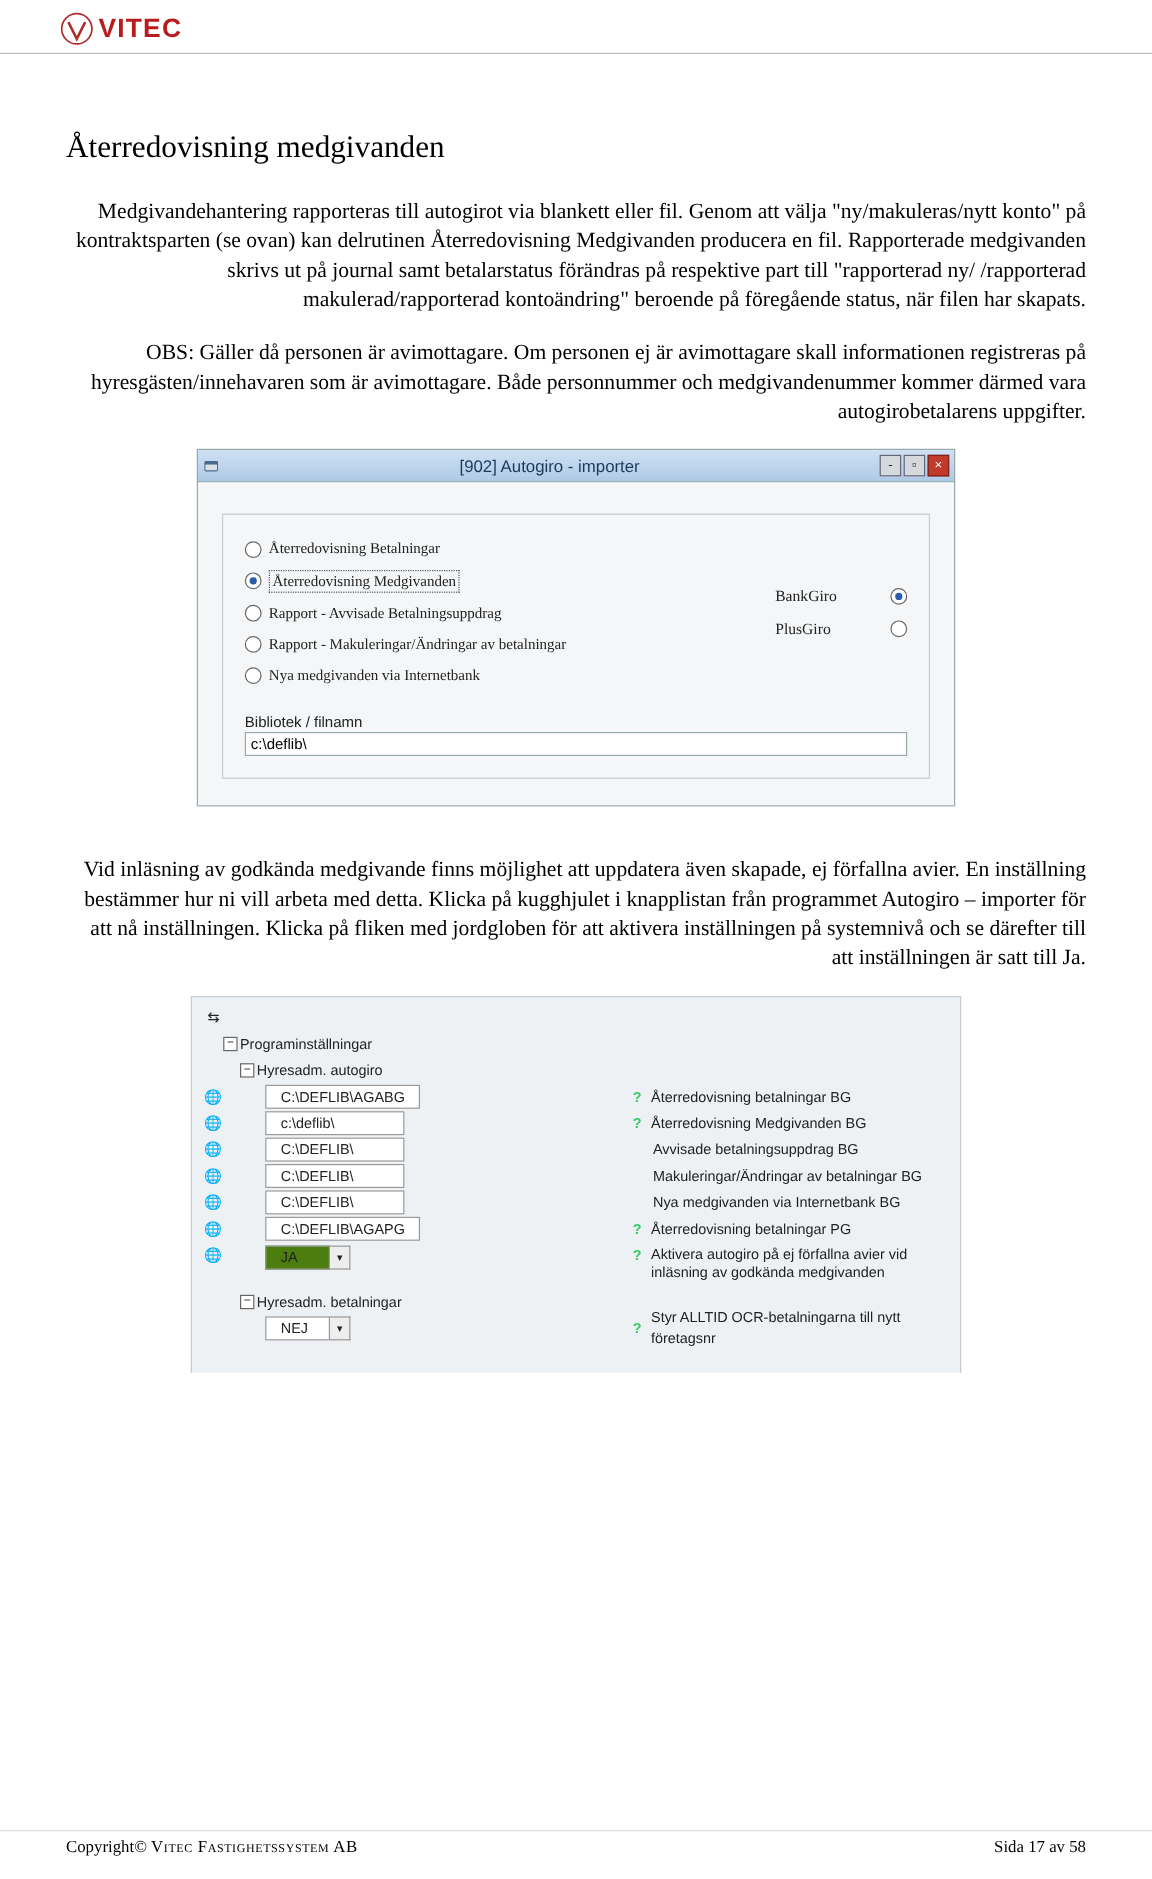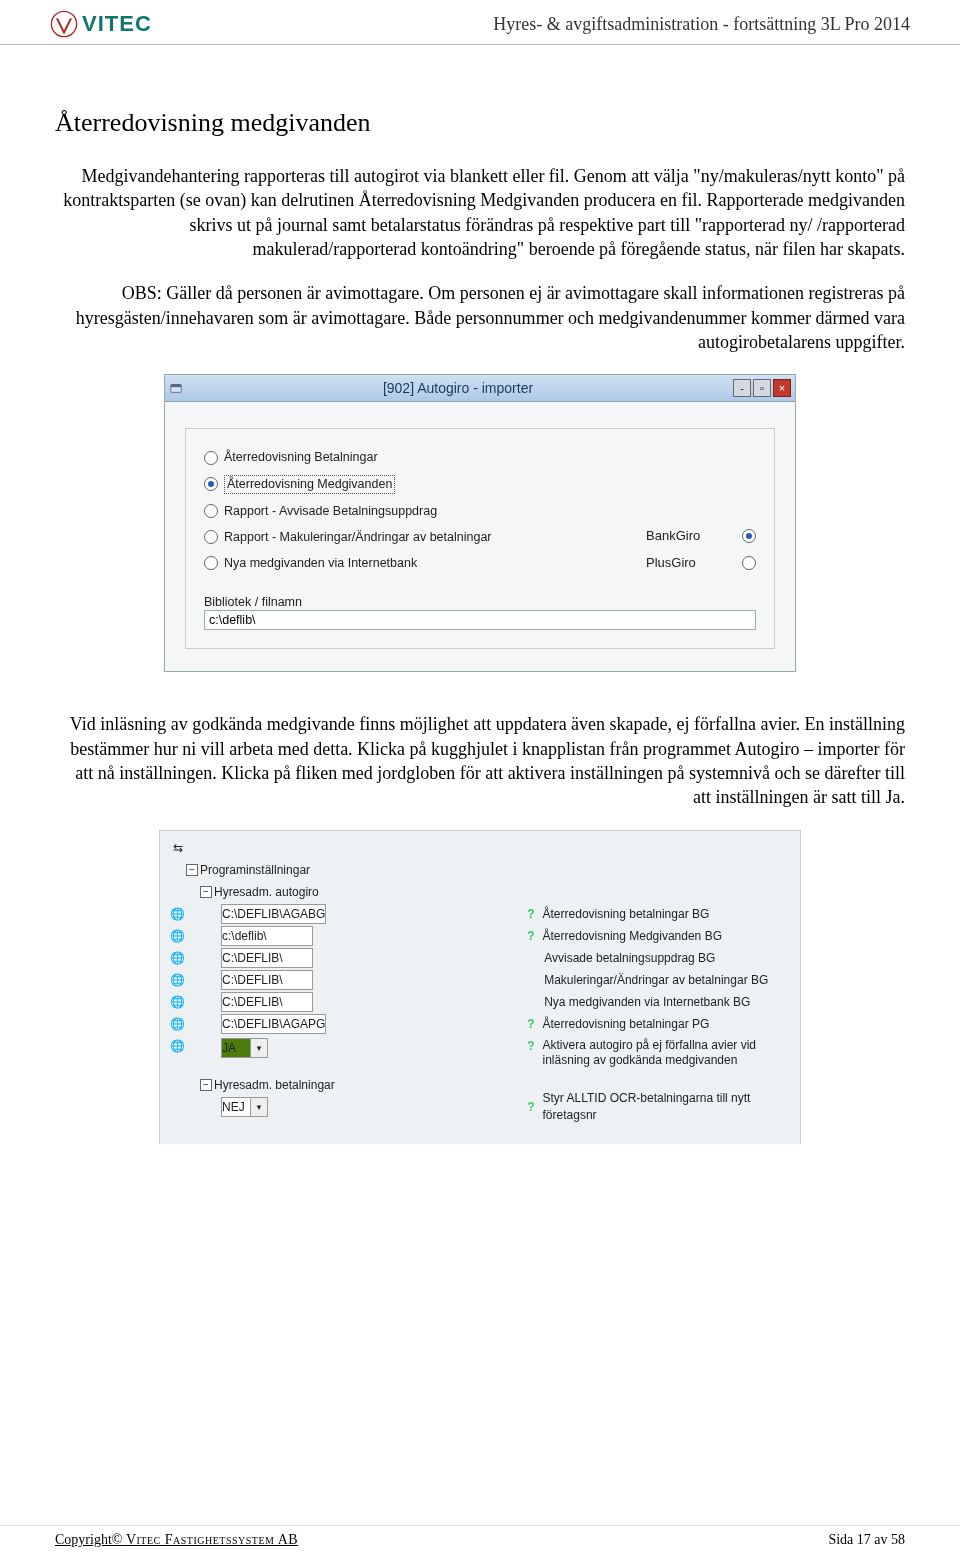--- a/index.html
+++ b/index.html
@@ -1,35 +1,35 @@
 <!DOCTYPE html>
 <html><head>
 <meta charset="utf-8">
 <style>
   html,body{margin:0;padding:0;background:#fff;font-family:Garamond,"Times New Roman",serif;color:#000;}
   .page{width:960px;min-height:1566px;margin:0 auto;position:relative;background:#fff;box-sizing:border-box;}
   .hdr{display:flex;align-items:center;justify-content:space-between;padding:10px 50px 6px 50px;border-bottom:1px solid #bbb;}
   .logo{display:flex;align-items:center;gap:4px;}
   .logo svg{width:28px;height:28px;}
-  .logo-text{font-family:Arial,Helvetica,sans-serif;font-weight:700;font-size:22px;letter-spacing:1px;color:#0f766e;}
+  .logo-text{font-family:Arial,Helvetica,sans-serif;font-weight:700;font-size:22px;letter-spacing:1px;color:#b91c1c;}
   .hdr-right{font-family:Garamond,serif;font-size:18px;color:#333;}
   .content{padding:60px 55px 0 55px;font-size:18px;line-height:1.35;}
   .h1{font-size:26px;margin:0 0 24px 0;font-weight:400;}
   .para{margin:0 0 20px 0;text-align:right;}
   
   .win1{width:630px;margin:10px auto 40px auto;background:#e8ecef;border:1px solid #9aa;font-family:Tahoma,Arial,sans-serif;font-size:13px;color:#222;}
   .win1-title{display:flex;align-items:center;background:linear-gradient(#cfe1f3,#aec9e6);height:26px;padding:0 4px;border-bottom:1px solid #8aa;}
   .win1-title-left{display:flex;align-items:center;gap:6px;}
   .win1-title-text{flex:1;text-align:center;font-weight:400;color:#1a3a5a;font-size:14px;}
   .win1-btns{display:flex;gap:2px;}
   .win1-btns span{width:16px;height:16px;border:1px solid #667;background:#d4d9de;display:flex;align-items:center;justify-content:center;font-size:11px;line-height:1;}
   .win1-btns .close{background:#c0392b;color:#fff;border-color:#802018;}
   .win1-body{background:#f4f6f7;padding:26px 20px 22px 20px;}
   .grp{border:1px solid #c7ccd1;padding:20px 18px 18px 18px;background:#f4f6f7;}
-  .grp-row{display:flex;align-items:flex-end;gap:42px;}
+  .grp-row{display:flex;align-items:center;gap:42px;font-family:Liberation Serif, serif;}
   .radios{flex:1;display:flex;flex-direction:column;gap:9px;}
   .radio-item{display:flex;align-items:center;gap:6px;}
   .radio{width:12px;height:12px;border:1px solid #666;border-radius:50%;display:inline-flex;align-items:center;justify-content:center;background:#fff;}
   .radio.sel::after{content:"";width:6px;height:6px;background:#2a5caa;border-radius:50%;}
   .radio-lbl{font-size:12.5px;}
   .radio-lbl.boxed{border:1px dotted #555;padding:0 2px;}
   .giro{display:flex;flex-direction:column;gap:9px;min-width:110px;}
   .giro-row{display:flex;align-items:center;justify-content:space-between;gap:10px;}
   .lbl-small{display:block;margin-top:22px;font-size:12.5px;}
   .txt-field{width:100%;box-sizing:border-box;border:1px solid #9aa;background:#fff;font-family:Tahoma,Arial,sans-serif;font-size:12.5px;padding:2px 4px;height:20px;}
@@ -37,43 +37,42 @@
   .win2{width:620px;margin:6px auto 0 auto;background:#eef1f3;border:1px solid #c8ccd0;border-bottom:none;font-family:Tahoma,Arial,sans-serif;font-size:12px;color:#222;padding:6px 10px 26px 10px;}
   .treegrid{display:flex;align-items:flex-start;}
   .treecol{flex:0 0 56%;}
   .valcol{flex:1;padding-left:10px;}
   .trow{display:flex;align-items:center;height:22px;}
   .icon{width:16px;display:flex;justify-content:center;font-size:12px;}
   .tree-indent{display:inline-block;}
   .tree-v{border-left:1px dotted #888;}
   .tree-node{display:flex;align-items:center;gap:2px;}
   .minus{width:10px;height:10px;border:1px solid #666;display:inline-flex;align-items:center;justify-content:center;font-size:10px;line-height:1;background:#fff;}
-  .boxval{border:1px solid #999;background:#fff;padding:0px 0;height:18px;display:inline-flex;align-items:center;min-width:90px;}
+  .boxval{border:1px solid #999;background:#fff;padding:0px 12px;height:18px;display:inline-flex;align-items:center;min-width:90px;}
   .boxval.sel{background:#4d7c0f;min-width:28px;}
   .dd{width:16px;height:18px;border:1px solid #999;border-left:none;background:#eee;display:inline-flex;align-items:center;justify-content:center;font-size:9px;}
   .rightrow{display:flex;align-items:center;gap:8px;height:22px;}
   .q{font-weight:700;color:#3c6;}
   .rightrow.tall{height:36px;align-items:flex-start;padding-top:3px;}
   .footer{position:absolute;bottom:18px;left:0;right:0;display:flex;justify-content:space-between;padding:0 55px;font-size:14px;border-top:1px solid #ddd;padding-top:6px;}
-  .footer-left{font-family:Garamond,serif;text-decoration:underline;}
+  .footer-left{font-family:Garamond,serif;}
   .vs{font-variant:small-caps;letter-spacing:.5px;}
 </style>
 </head>
 <body>
 <div class="page">
 
 <div class="hdr">
   <div class="logo">
     <svg viewBox="0 0 40 40">
       <circle cx="20" cy="20" r="18" fill="none" stroke="#b02a2a" stroke-width="2"></circle>
       <path d="M10 12 L20 32 L30 12" fill="none" stroke="#b02a2a" stroke-width="3"></path>
     </svg>
     <span class="logo-text">VITEC</span>
   </div>
-  <div class="hdr-right">Hyres- &amp; avgiftsadministration - fortsättning 3L Pro 2014</div>
 </div>
 
 <div class="content">
   <div class="h1">Återredovisning medgivanden</div>
   <p class="para">Medgivandehantering rapporteras till autogirot via blankett eller fil. Genom att välja "ny/makuleras/nytt konto" på kontraktsparten (se ovan) kan delrutinen Återredovisning Medgivanden producera en fil. Rapporterade medgivanden skrivs ut på journal samt betalarstatus förändras på respektive part till "rapporterad ny/  /rapporterad makulerad/rapporterad kontoändring" beroende på föregående status, när filen har skapats.</p>
   <p class="para">OBS: Gäller då personen är avimottagare. Om personen ej är avimottagare skall informationen registreras på hyresgästen/innehavaren som är avimottagare. Både personnummer och medgivandenummer kommer därmed vara autogirobetalarens uppgifter.</p>
 
   <div class="win1">
     <div class="win1-title">
       <span class="win1-title-left">

